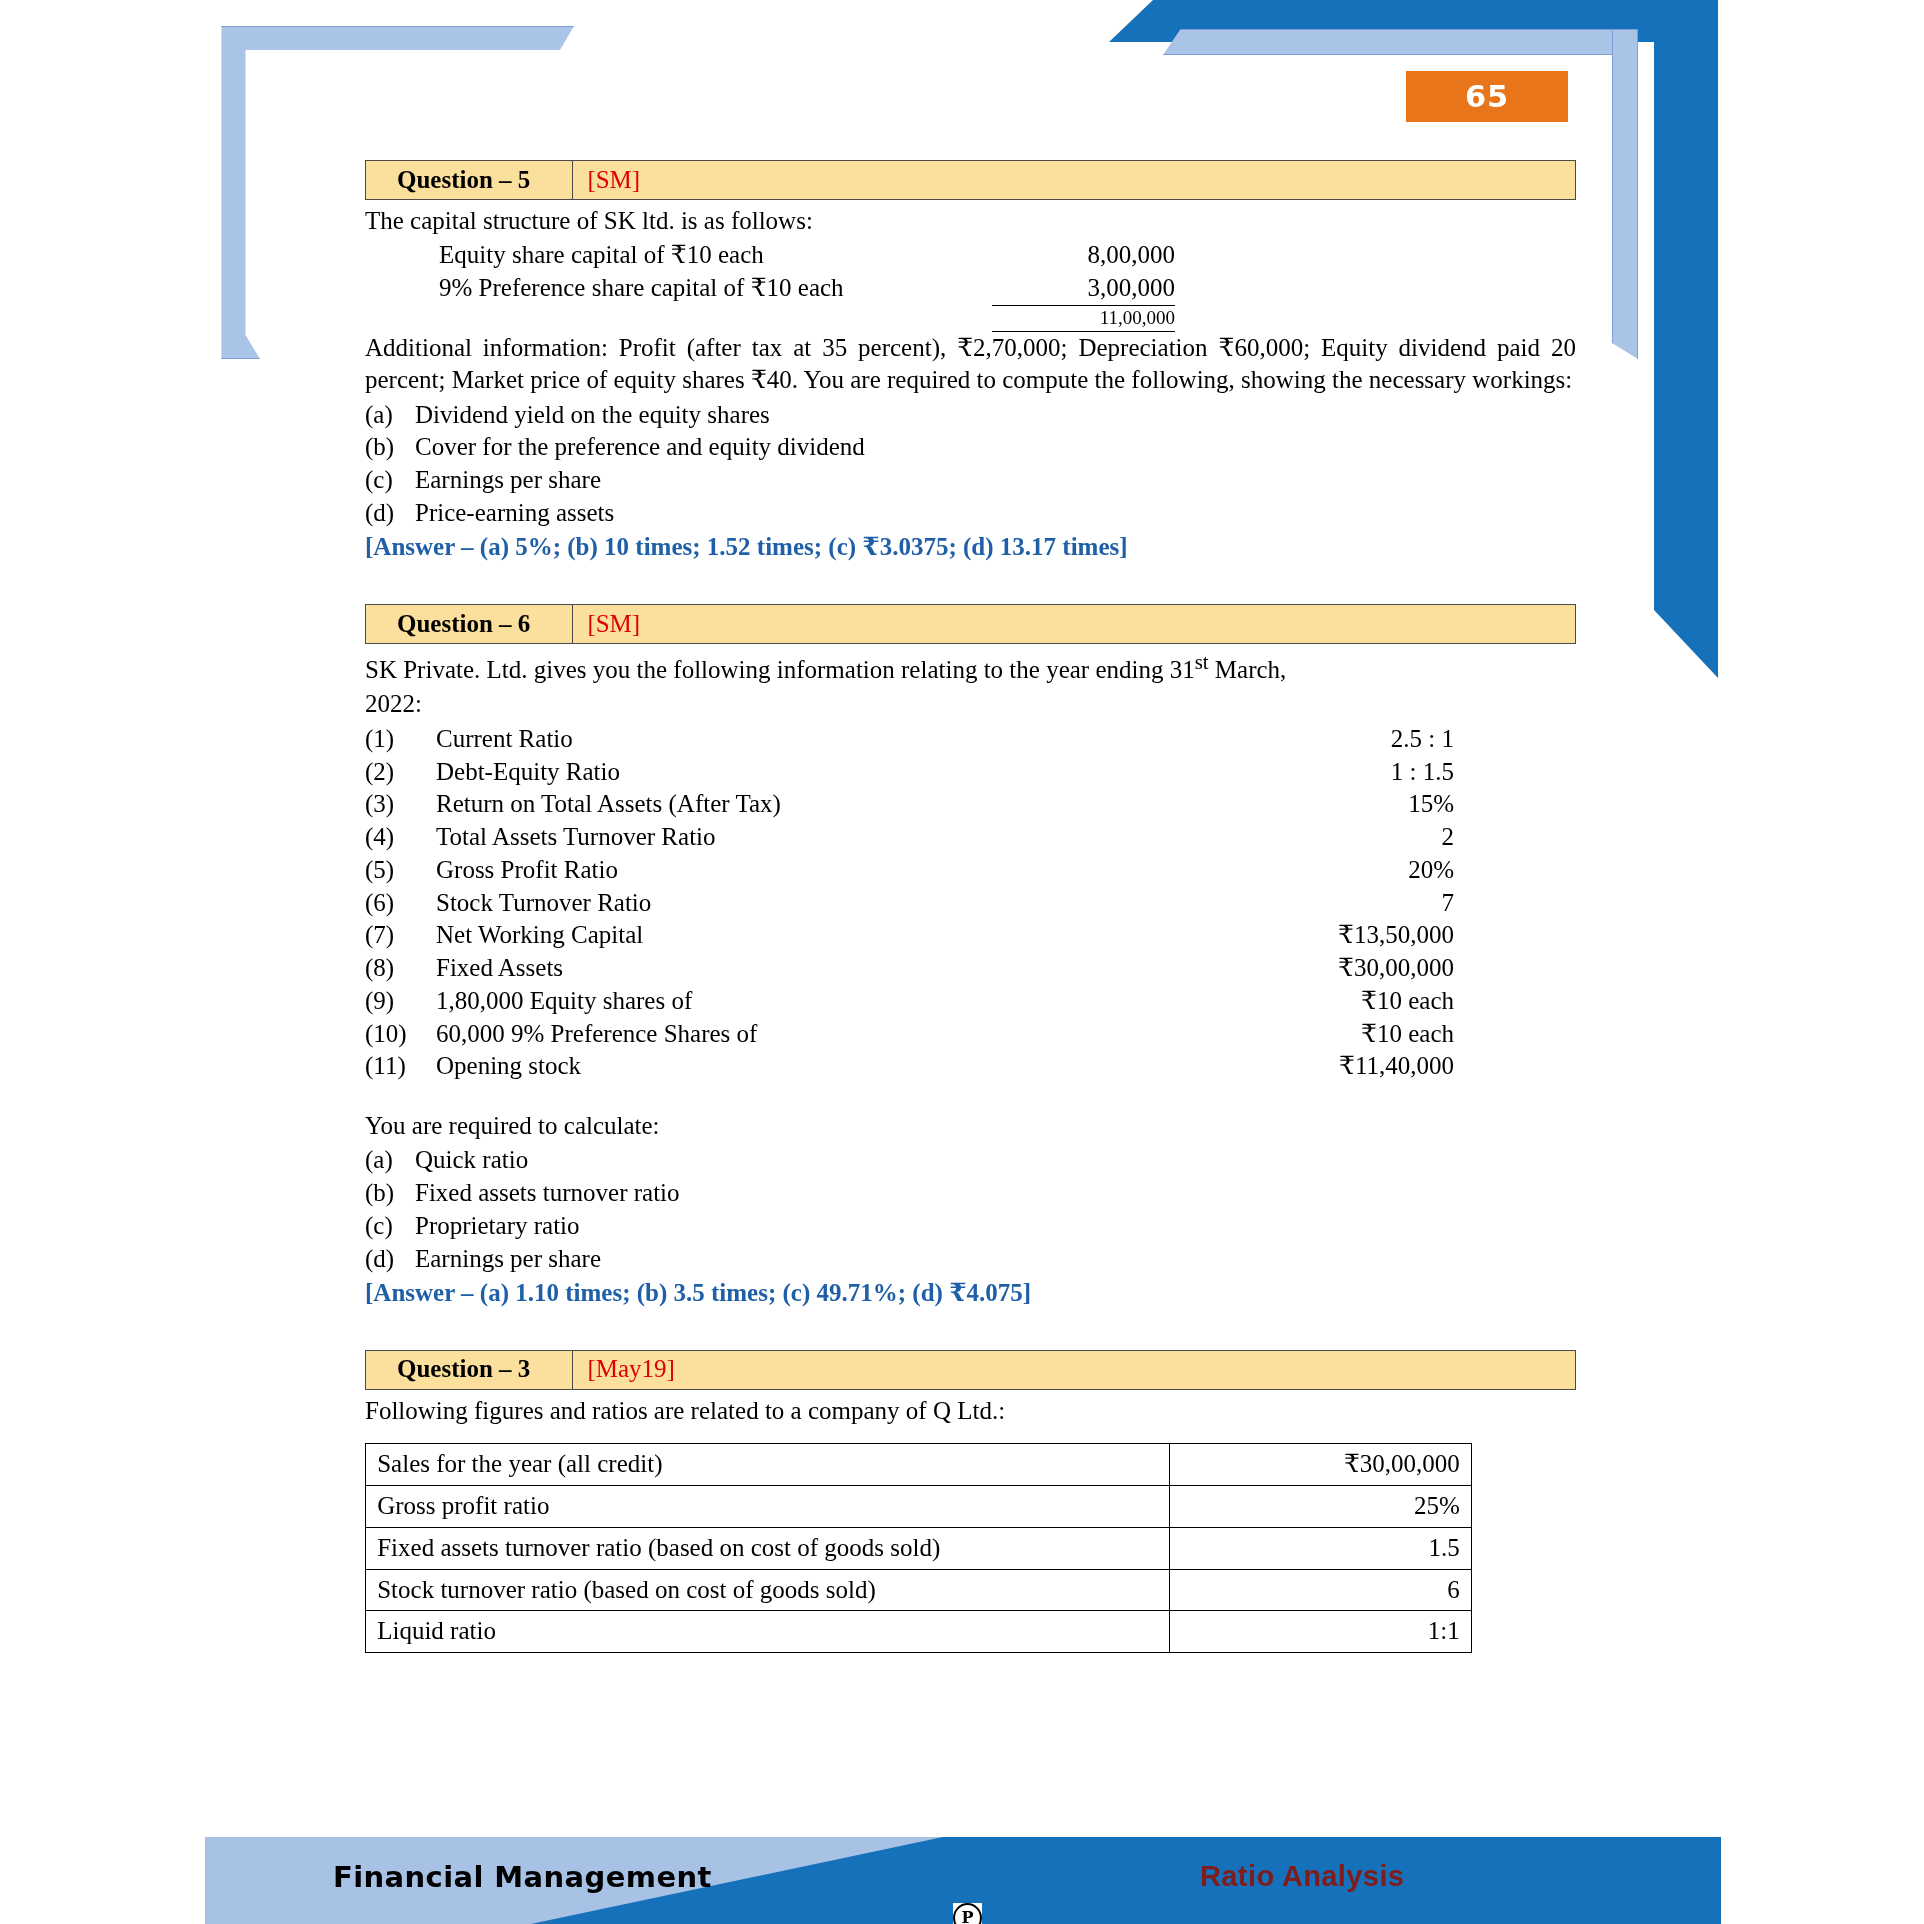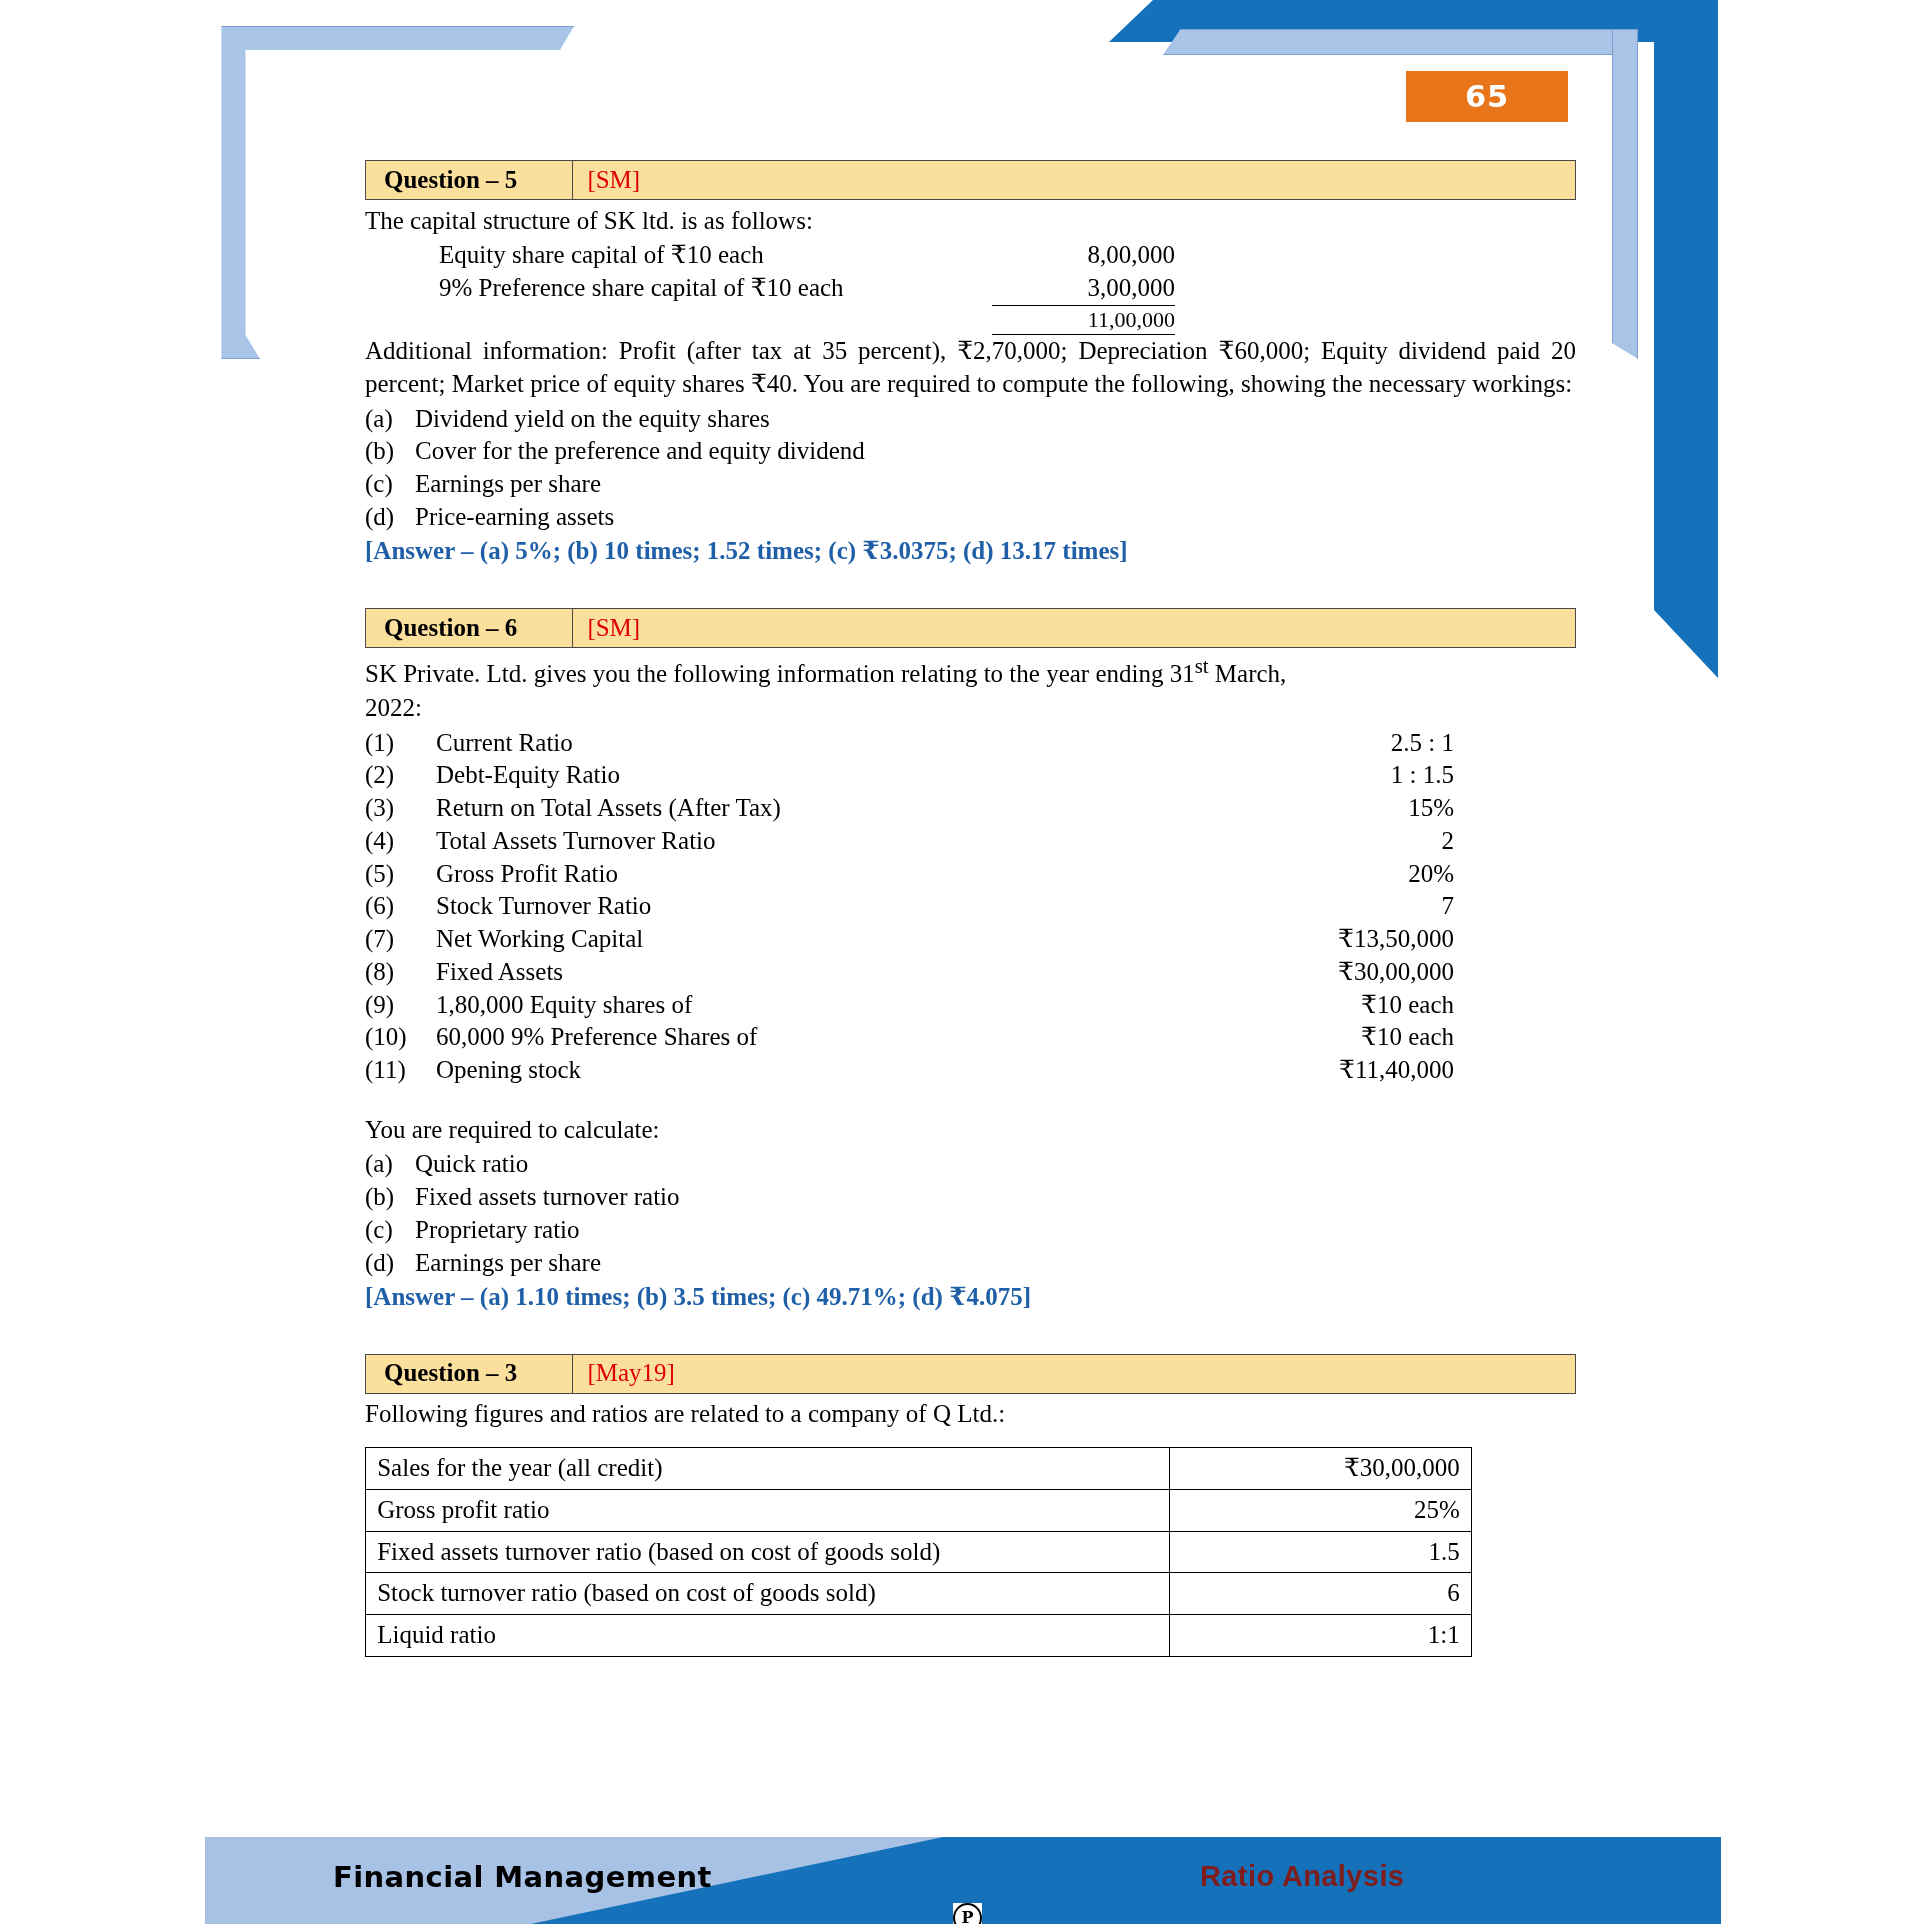--- a/index.html
+++ b/index.html
@@ -113,21 +113,21 @@
     background: #fbdf9c;
     border: 0.8px solid #4a4a4a;
     box-sizing: border-box;
     height: 40px;
     align-items: center;
     margin-bottom: 4.8px;
   }
   .q-header .q-label {
     width: 207px;
     box-sizing: border-box;
-    padding-left: 18px;
+    padding-left: 31px;
     font-weight: bold;
     font-size: 25px;
     color: #000000;
     border-right: 0.8px solid #4a4a4a;
     height: 100%;
     display: flex;
     align-items: center;
   }
   .q-header .q-tag {
     padding-left: 14.4px;
@@ -154,21 +154,21 @@
   }
   .cap-row .cap-label { width: 553px; }
   .cap-row .cap-val {
     width: 183px;
     text-align: right;
     padding-right: 0;
   }
   .cap-val.underline-single { border-bottom: 1.6px solid #000; }
   .cap-total {
     display: flex;
-    font-size: 22px;
+    font-size: 19px;
     margin-left: 74px;
   }
   .cap-total .cap-label { width: 553px; }
   .cap-total .cap-val {
     width: 183px;
     text-align: right;
     border-bottom: 1.6px solid #000;
   }
 
   

